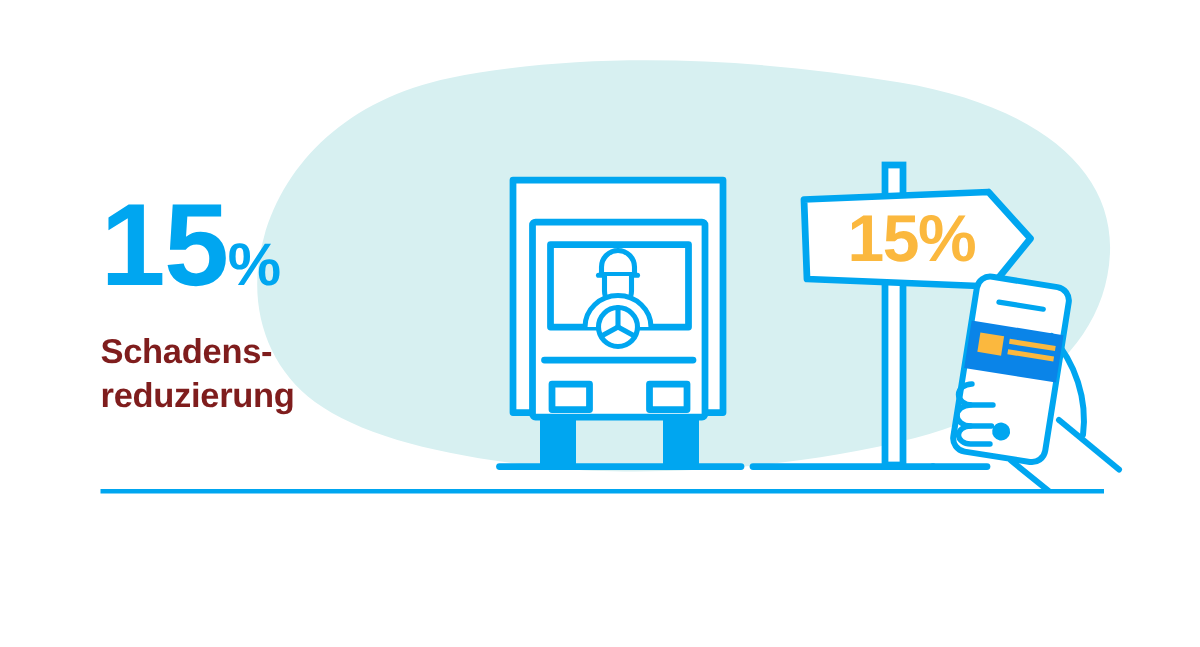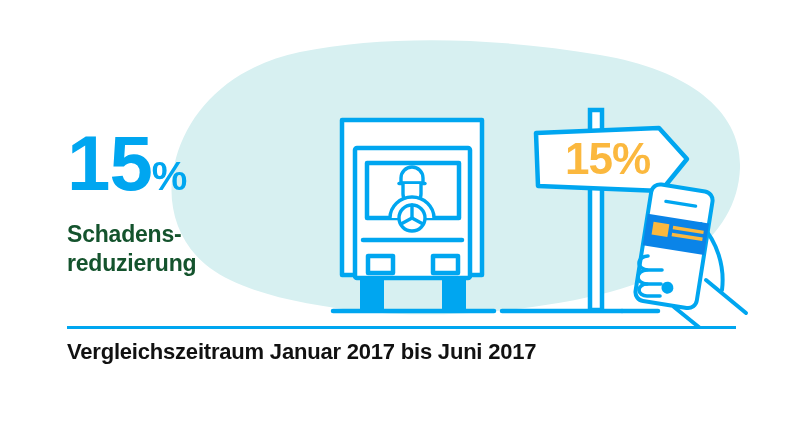--- a/index.html
+++ b/index.html
@@ -49,21 +49,21 @@
     font-size: 78px;
     vertical-align: baseline;
   }
   .stat-headline .stat-unit {
     font-size: 40px;
     vertical-align: baseline;
     letter-spacing: -1px;
   }
   .stat-label {
     margin-top: 18px;
-    color: #14532d;
+    color: #7f1d1d;
     font-size: 23px;
     font-weight: bold;
     line-height: 1.28;
     letter-spacing: -0.2px;
     white-space: pre-line;
   }
 
   
   .divider {
     position: absolute;
@@ -192,16 +192,15 @@
       <rect x="375" y="197" width="16" height="13" fill="#FBB83E"></rect>
       <rect x="395" y="198" width="31" height="3.4" fill="#FBB83E"></rect>
       <rect x="395" y="205" width="31" height="3.4" fill="#FBB83E"></rect>
     </g>
 
   </svg>
 
   <div class="divider"></div>
 
   <div class="footnote">
-    <span class="footnote-line">Vergleichszeitraum Januar 2017 bis Juni 2017</span>
   </div>
 
 </div>
 
 </body></html>

